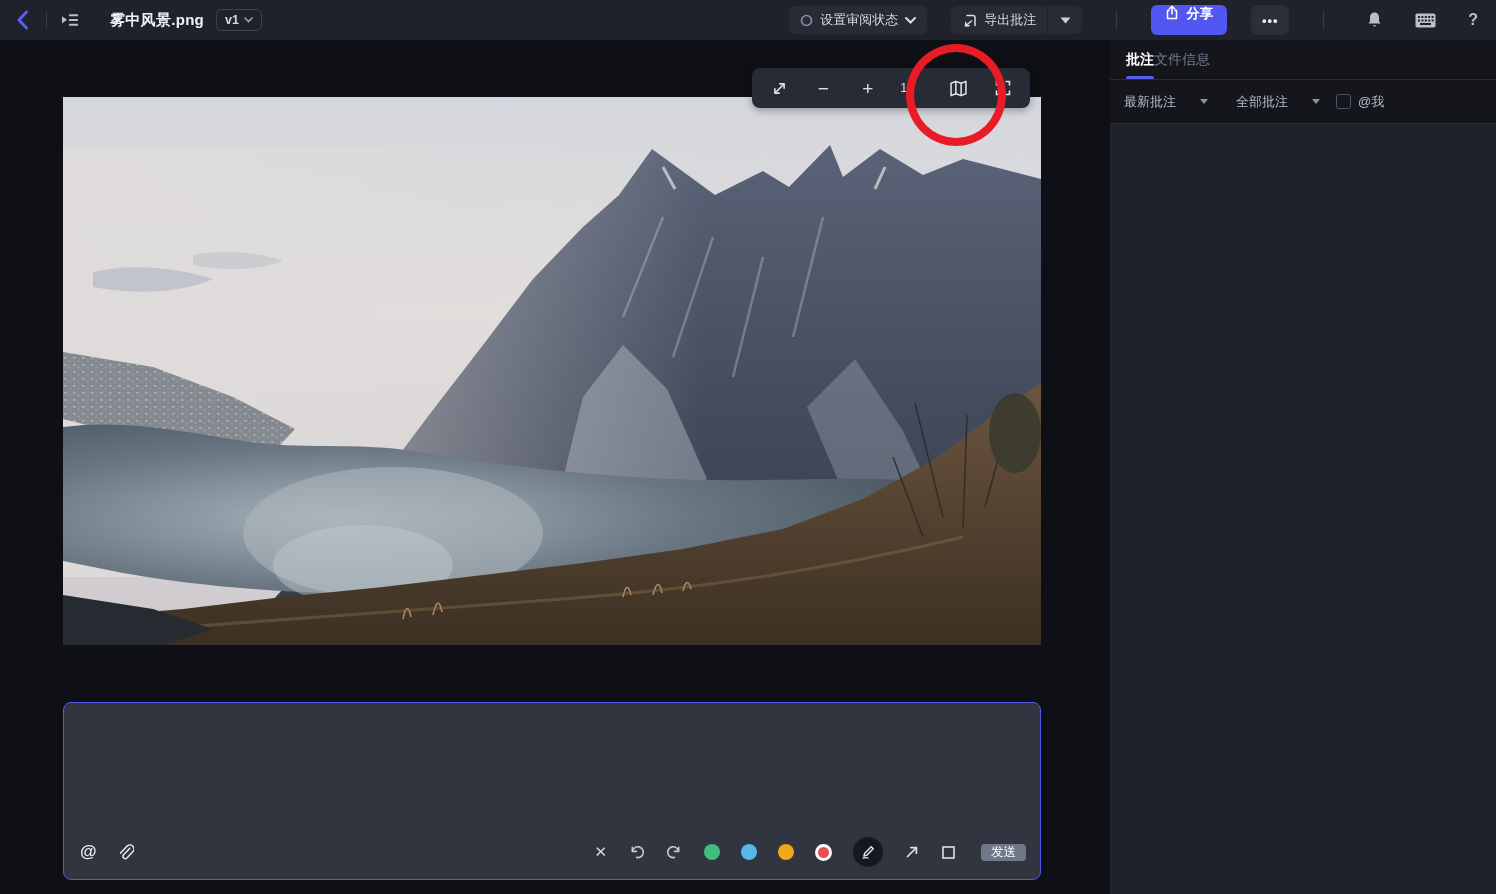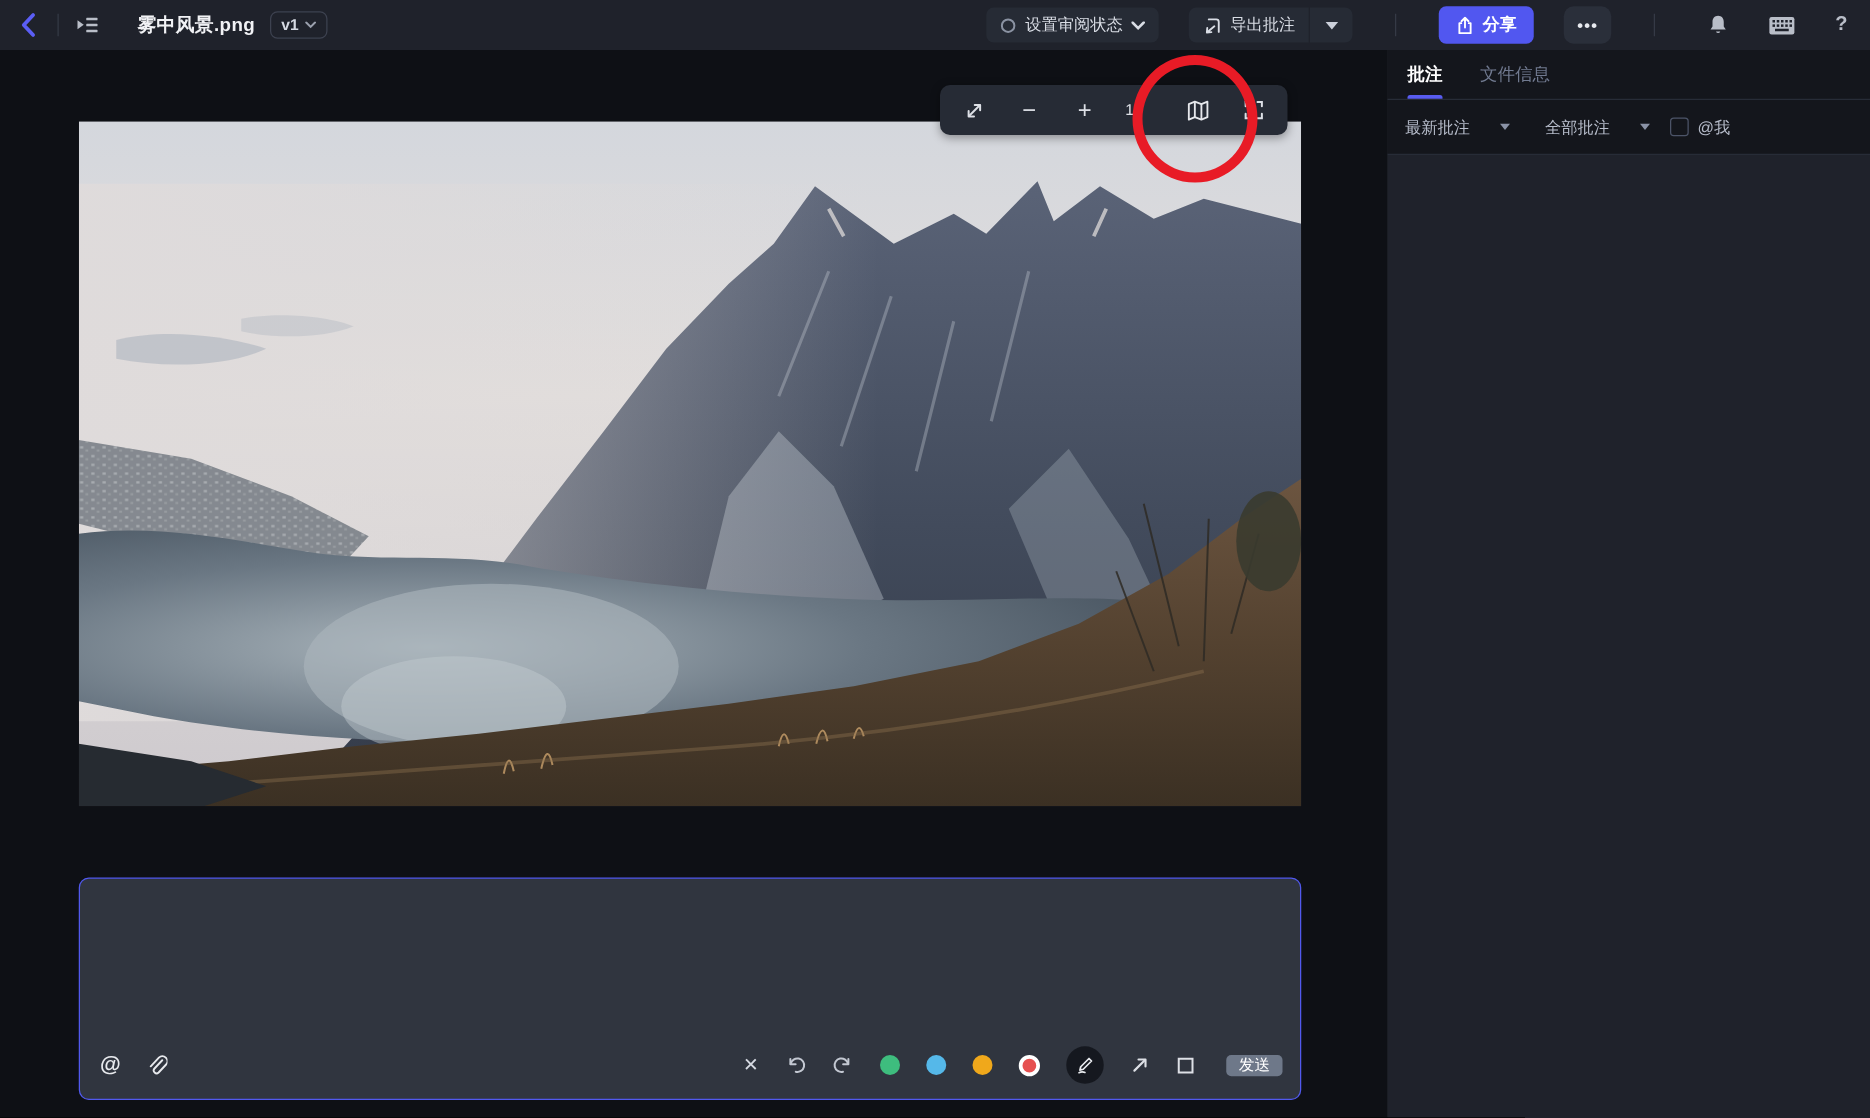--- a/index.html
+++ b/index.html
@@ -18,21 +18,21 @@
   .doc-title { font-size:15px; font-weight:700; color:#F1F2F5; letter-spacing:.3px;margin-left:15px; }
   .version-chip { margin-left:12px; display:flex; align-items:center; gap:5px; border:1px solid #3D4250;
                   border-radius:6px; padding:3px 8px; color:#D5D9E2; font-size:12.5px; font-weight:600; cursor:pointer; }
   .tb-right { display:flex; align-items:center; gap:24px; padding-right:18px; }
   .dark-btn { height:28px; background:#262B35; border-radius:6px; display:flex; align-items:center;
               gap:7px; padding:0 11px; font-size:13px; color:#D9DDE5; cursor:pointer; white-space:nowrap; }
   .split { display:flex; align-items:stretch; }
   .split .seg-main { border-radius:6px 0 0 6px; }
   .seg-caret { width:34px; height:28px; background:#262B35; border-radius:0 6px 6px 0;
                display:flex; align-items:center; justify-content:center; margin-left:1px; cursor:pointer; }
-  .share-btn { height:30px; background:#5157F0; border-radius:6px; display:flex; align-items:center;
+  .share-btn { height:30px; background:#5157F0; border-radius:6px; display:flex; 
                gap:7px; padding:0 14px; color:#fff; font-size:13.5px; font-weight:700; cursor:pointer; }
   .more-btn { width:38px; height:30px; background:#2A2F3A; border-radius:8px; display:flex; align-items:center;
               justify-content:center; color:#E8EAEF; font-size:13px; letter-spacing:1px; font-weight:700; cursor:pointer; }
   .tb-icons { display:flex; align-items:center; gap:32px; margin-left:8px; }
   .help-q { font-size:16px; font-weight:700; color:#B9BEC8; cursor:pointer; }
 
   
   .canvas { position:absolute; left:0; top:40px; width:1110px; height:854px; background:#0E1015; }
   .doc-image { position:absolute; left:63px; top:57px; width:978px; height:548px; overflow:hidden; cursor:crosshair; }
   .doc-image svg { display:block; }
@@ -65,21 +65,21 @@
   .dot { width:16px; height:16px; border-radius:50%; cursor:pointer; }
   .dot.selected { width:17px; height:17px; border:3px solid #FFFFFF; }
   .pen-wrap { width:30px; height:30px; border-radius:50%; background:#15181F; display:flex;
               align-items:center; justify-content:center; cursor:pointer; }
   .send-btn { background:#6E7889; border-radius:4px; padding:0 10px; color:#FFFFFF; font-size:12.5px;
               cursor:pointer; margin-left:4px; }
 
   
   .sidebar { position:absolute; left:1110px; top:40px; width:386px; height:854px; background:#1F222B;
              display:flex; flex-direction:column; }
-  .sb-tabs { height:40px; background:#14161C; display:flex; align-items:stretch; gap:30px; padding:0 16px;
+  .sb-tabs { height:40px; background:#14161C; display:flex; align-items:stretch; padding:0 16px;
              border-bottom:1px solid #272C37; }
   .sb-tab { position:relative; display:flex; align-items:center; font-size:14px; color:#717A90; cursor:pointer; }
   .sb-tab.active { color:#FFFFFF; font-weight:700; }
   .sb-tab.active::after { content:""; position:absolute; left:0; right:0; bottom:0; height:3px;
              background:#585CF0; border-radius:2px 2px 0 0; }
   .sb-filters { height:44px; background:#14161C; display:flex; align-items:center; padding:0 14px;
              border-bottom:1px solid #272C37; }
   .sb-dd { display:flex; align-items:center; gap:24px; font-size:13px; color:#B6BCCA; cursor:pointer; }
   .caret-down { width:0; height:0; border-left:4.5px solid transparent; border-right:4.5px solid transparent;
              border-top:5.5px solid #8A92A6; }

